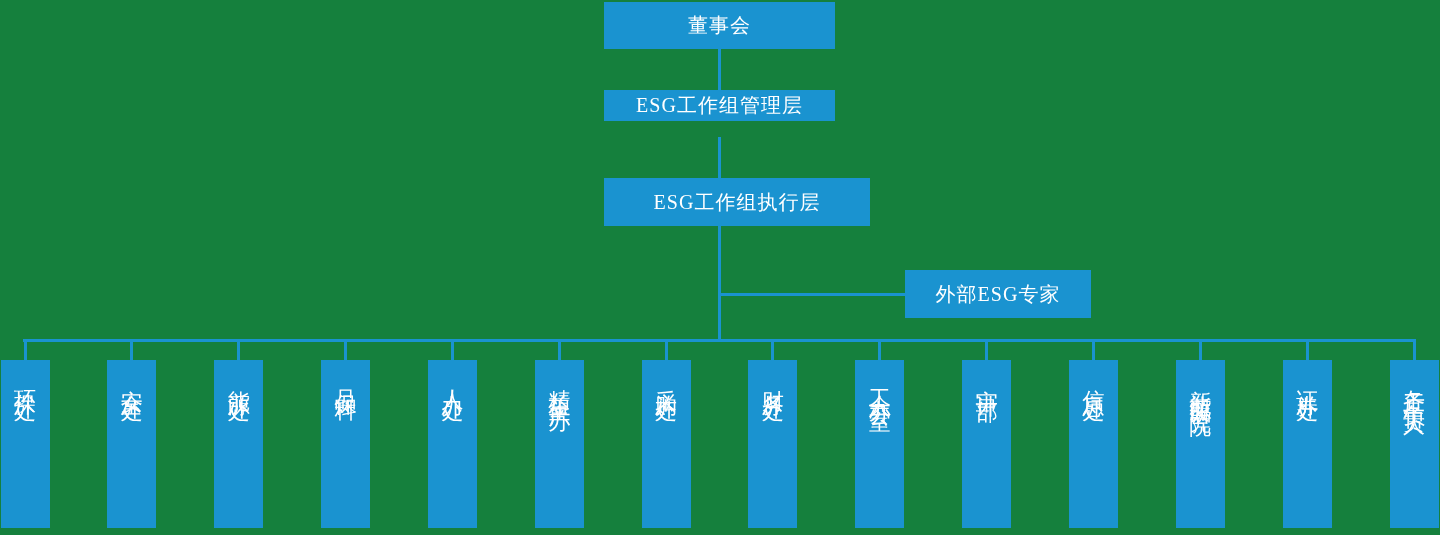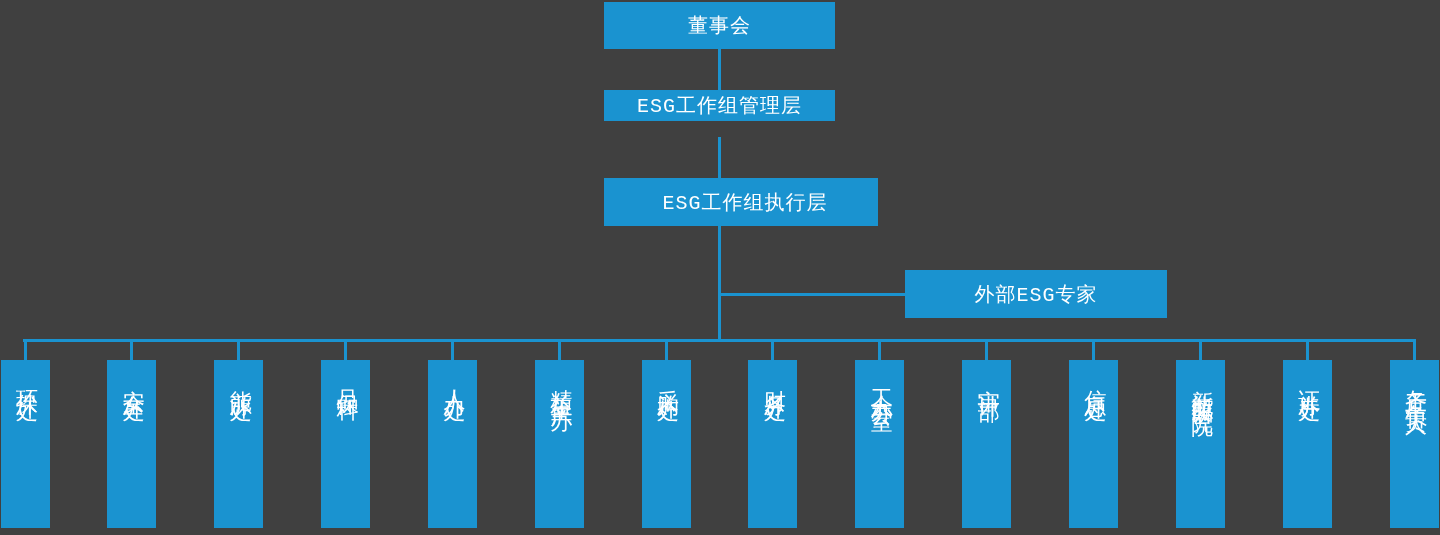--- a/index.html
+++ b/index.html
@@ -4,23 +4,23 @@
 <style>
   html, body {
     margin: 0;
     padding: 0;
     background: #ffffff;
   }
   .canvas {
     position: relative;
     width: 1440px;
     height: 535px;
-    background: #404040;
+    background: #15803d;
     overflow: hidden;
-    font-family: Liberation Mono, monospace;
+    font-family: Liberation Serif, serif;
   }
   .node {
     position: absolute;
     background: var(--blue, #1a93d0);
     color: #ffffff;
     display: flex;
     align-items: center;
     justify-content: center;
     font-size: 20px;
     letter-spacing: 1px;
@@ -64,29 +64,29 @@
   </div>
 
   <div class="vline" style="left:718px; top:49px; width:3px; height:41px;"></div>
 
   <div class="node" style="left:604px; top:90px; width:231px; height:31px;">
     <span>ESG工作组管理层</span>
   </div>
 
   <div class="vline" style="left:718px; top:137px; width:3px; height:41px;"></div>
 
-  <div class="node" style="left:604px; top:178px; width:266px; height:48px;padding-left:8px;">
+  <div class="node" style="left:604px; top:178px; width:266px; height:48px;">
     <span>ESG工作组执行层</span>
   </div>
 
   <div class="vline" style="left:718px; top:226px; width:3px; height:114px;"></div>
 
   <div class="hline" style="left:721px; top:293px; width:184px; height:3px;"></div>
 
-  <div class="node" style="left:905px; top:270px; width:262px; height:48px;">
+  <div class="node" style="left:905px; top:270px; width:186px; height:48px;">
     <span>外部ESG专家</span>
   </div>
 
   <div class="hline" style="left:23px; top:339px; width:1393px; height:3px;"></div>
 
   <div>
       <div class="vline stub" style="left: 23.5px;"></div>
       <div class="dept" style="left: 0.5px;">
         <span>环保处</span>
       </div>

